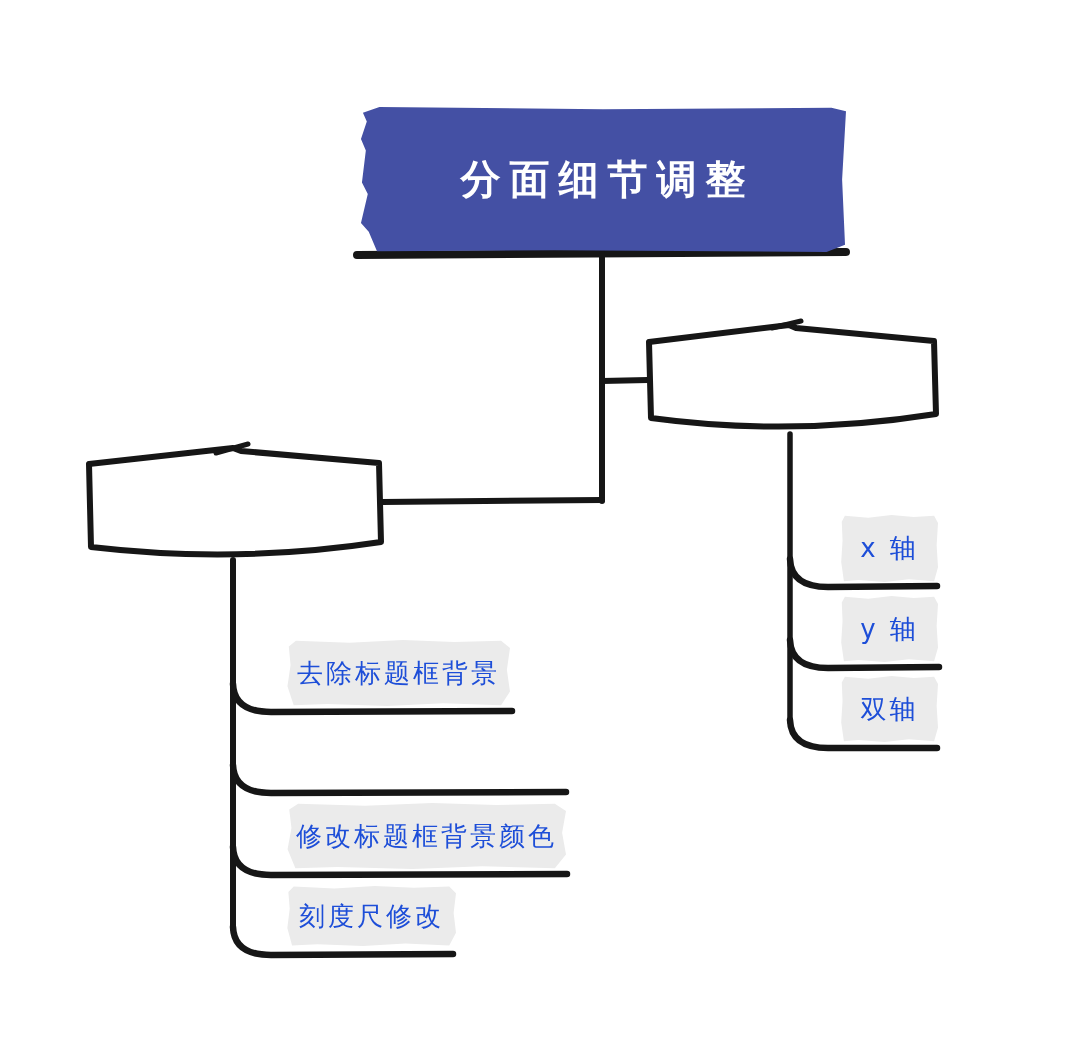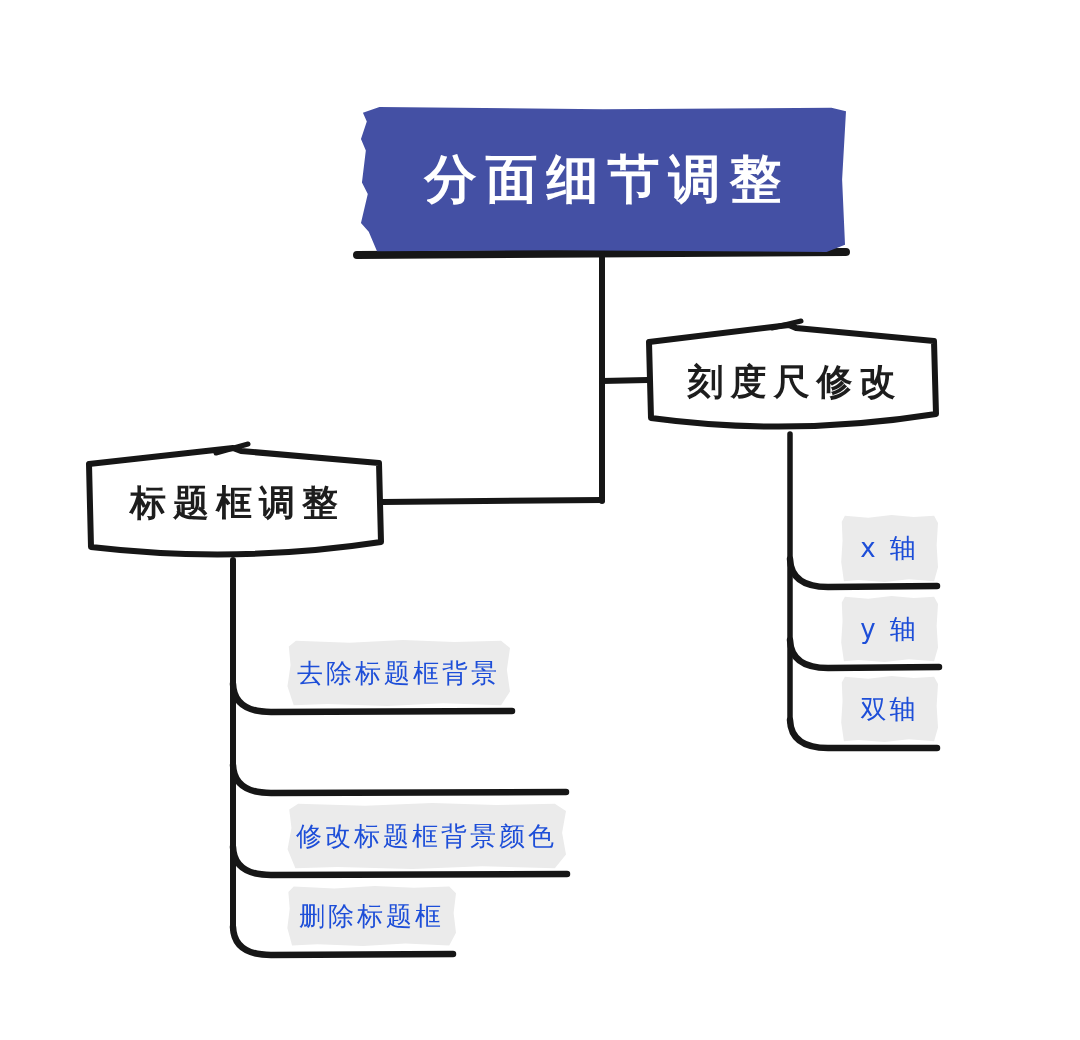--- a/index.html
+++ b/index.html
@@ -19,21 +19,21 @@
     left: 360px; top: 107px;
     width: 486px; height: 145px;
     background: #4450A4;
     display: flex; align-items: center; justify-content: center;
     clip-path: polygon(0.6% 4%, 4% 0%, 50% 1.5%, 97% 0.5%, 100% 3%,
                        99.2% 50%, 99.8% 95%, 96% 100%, 40% 98.8%, 3.5% 99.5%,
                        1.8% 86%, 0.2% 80%, 1.6% 60%, 0.4% 52%, 1.2% 30%, 0.2% 22%, 1.4% 10%);
   }
   .root-node .label {
     color: #ffffff;
-    font-size: 52px;
+    font-size: 40px;
     font-weight: bold;
     letter-spacing: 9px;
     text-indent: 9px;
     white-space: nowrap;
   }
 
   
   .branch-label {
     position: absolute;
     display: flex; align-items: center; justify-content: center;
@@ -98,40 +98,34 @@
       <path stroke-width="6.5" d="M233 765 Q234 793 271 793 L566 792"></path>
       <path stroke-width="6.5" d="M233 847 Q234 875 271 875 L567 874"></path>
       <path stroke-width="6.5" d="M233 927 Q234 955 271 955 L453 954"></path>
     </g>
   </svg>
 
   <div class="root-node">
     <span class="label">分面细节调整</span>
   </div>
 
-  <div class="branch-label scale">
-    <span>刻度尺修改</span>
-  </div>
-  <div class="branch-label title">
-    <span>标题框调整</span>
-  </div>
 
   <div class="chip x-axis">
     <span>x 轴</span>
   </div>
   <div class="chip dual-axis">
     <span>双轴</span>
   </div>
   <div class="chip y-axis">
     <span>y 轴</span>
   </div>
 
   <div class="chip c1">
     <span>去除标题框背景</span>
   </div>
   <div class="chip c3">
     <span>修改标题框背景颜色</span>
   </div>
   <div class="chip c4">
-    <span>删除标题框</span>
+    <span>刻度尺修改</span>
   </div>
 
 </div>
 
 </body></html>

